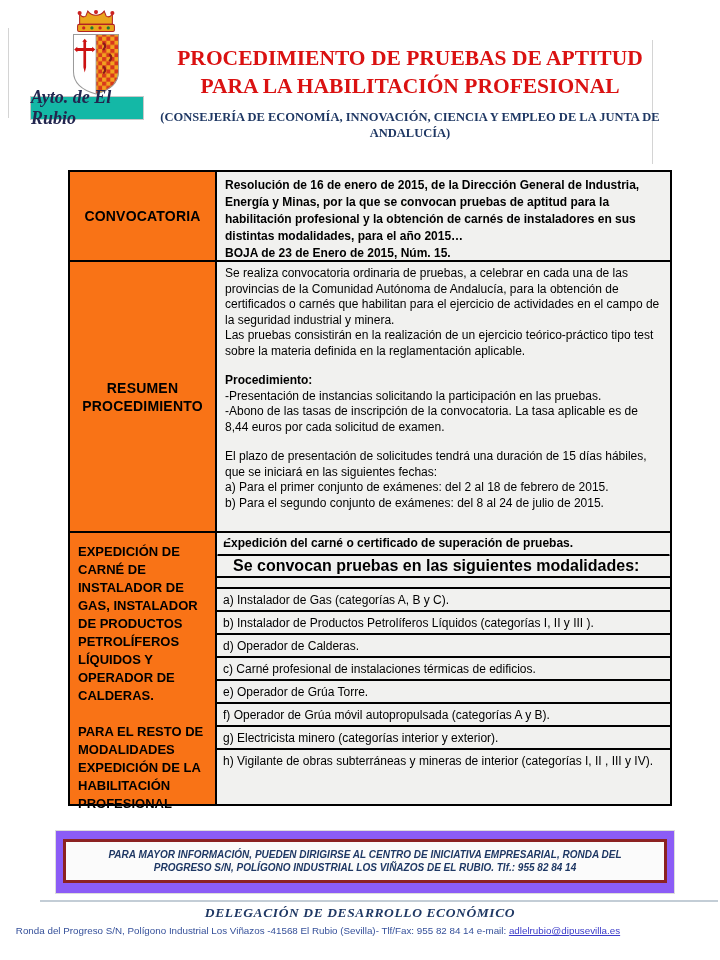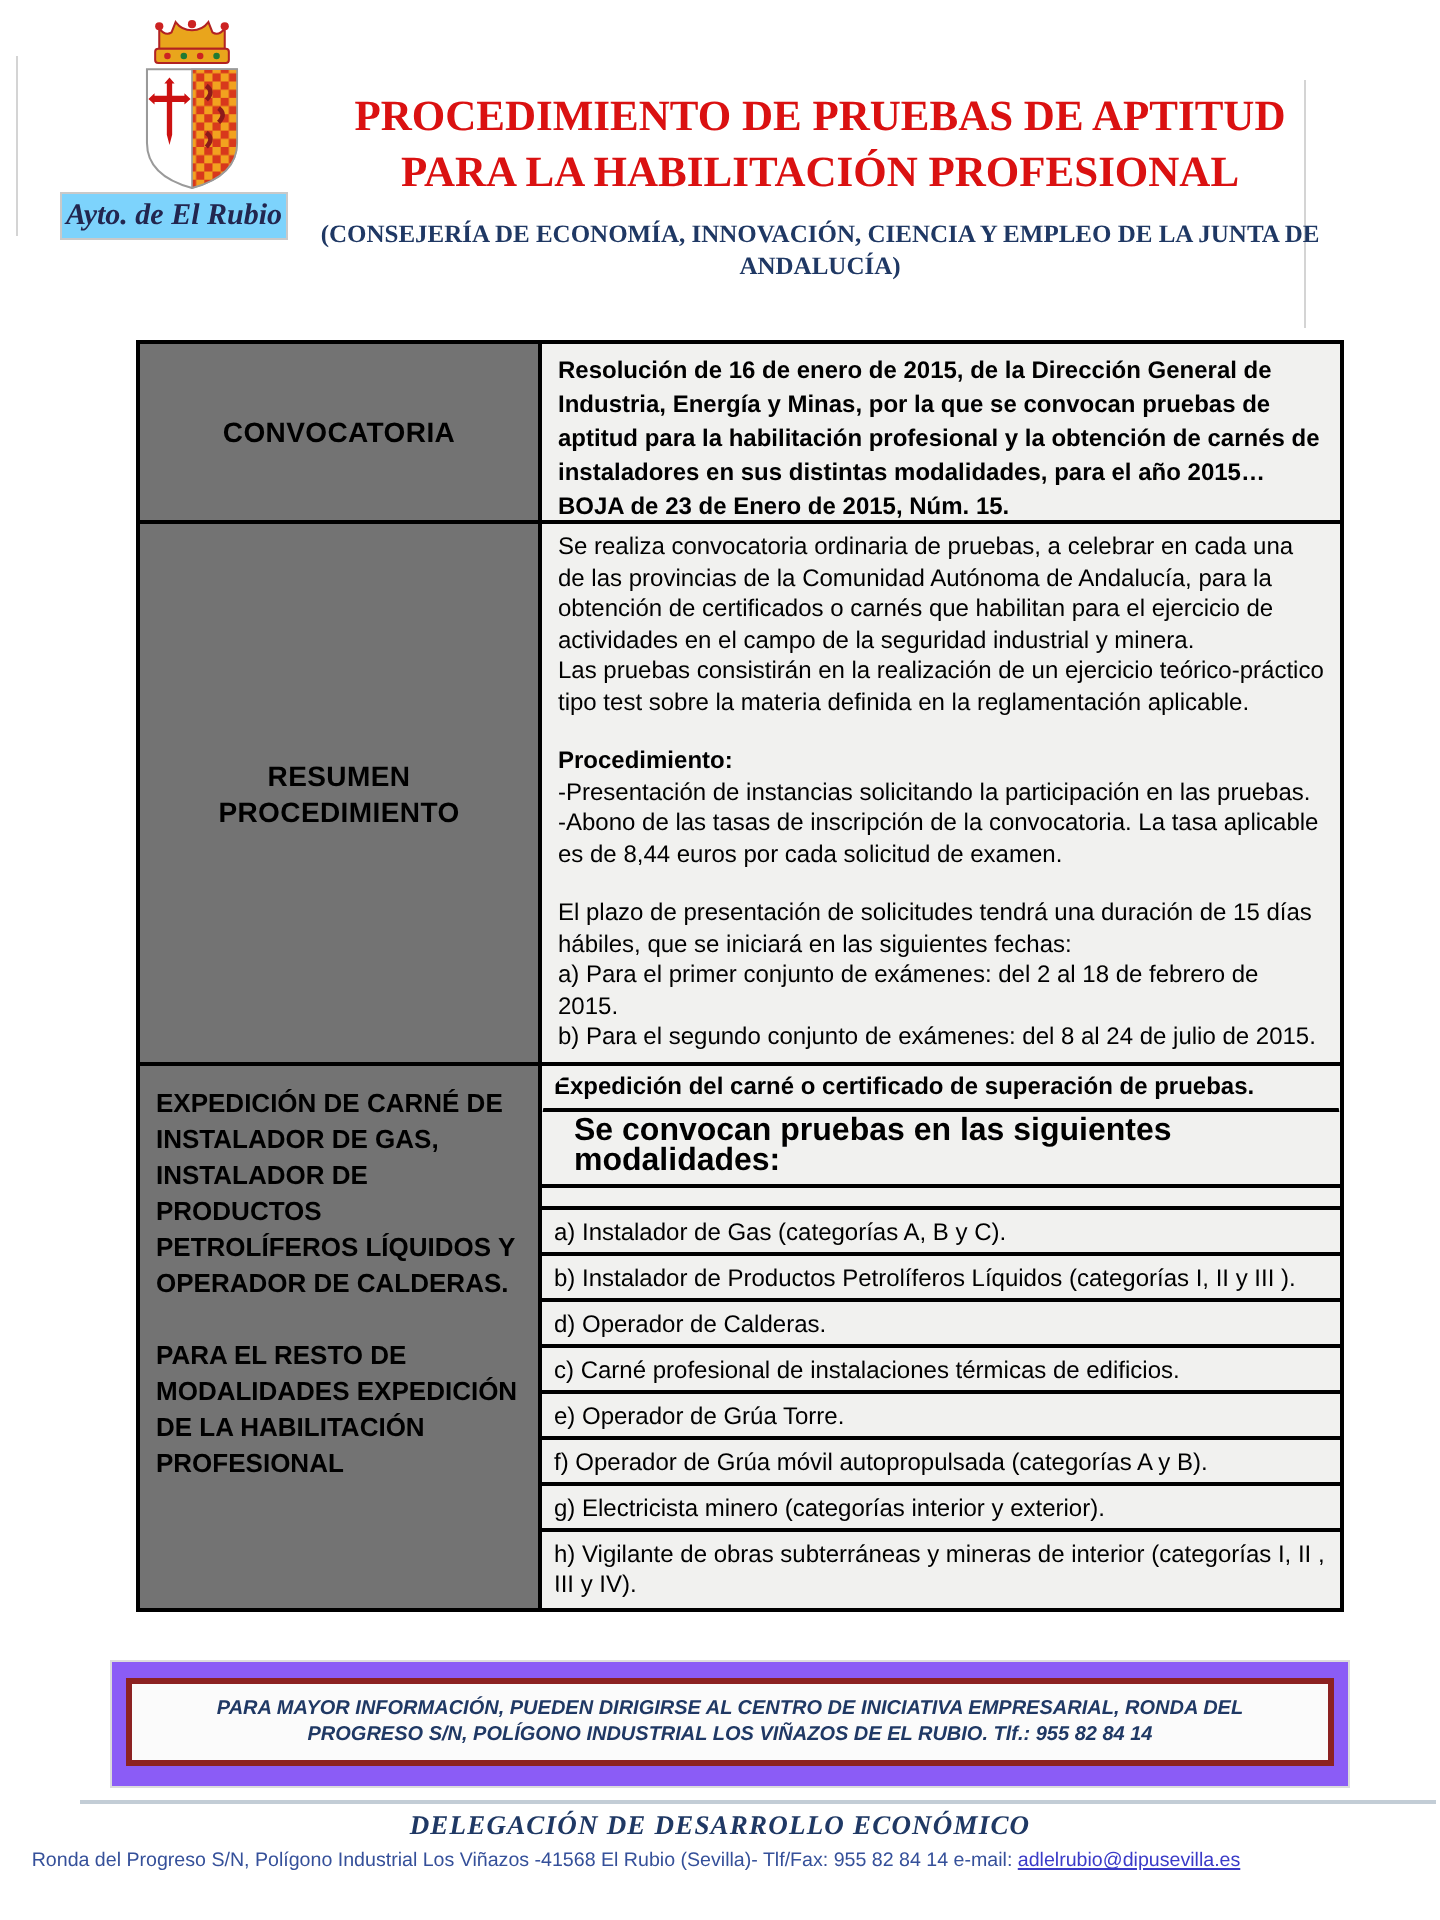--- a/index.html
+++ b/index.html
@@ -8,37 +8,37 @@
   .page { position: relative; width: 720px; height: 960px; background: #ffffff; overflow: hidden; }
 
   
   .hairline { position: absolute; background: #d4d4d4; }
   .hairline-left  { left: 8px;  top: 28px; width: 1px; height: 90px; }
   .hairline-right { left: 652px; top: 40px; width: 1px; height: 124px; }
 
   
   .logo-block { position: absolute; left: 64px; top: 8px; width: 64px; height: 88px; }
   .logo-caption { position: absolute; left: 30px; top: 96px; width: 114px; height: 24px;
-    border: 1px solid #c9c9c9; background: #7dd3fc; display: flex; align-items: center; justify-content: center;
-    font-family: "Liberation Serif", serif; font-style: italic; font-weight: bold; font-size: 15px; color: #22264f; }
+    border: 1px solid #c9c9c9; background: #14b8a6; display: flex; align-items: center; justify-content: center;
+    font-family: "Liberation Serif", serif; font-style: italic; font-weight: bold; font-size: 18px; color: #22264f; }
 
   
   .title-block { position: absolute; left: 150px; top: 44px; width: 520px; text-align: center;
     font-family: "Liberation Serif", serif; font-weight: bold; color: #da1111; font-size: 21.5px; line-height: 28px; }
   .subtitle-block { position: absolute; left: 160px; top: 110px; width: 500px; text-align: center;
     font-family: "Liberation Serif", serif; font-weight: bold; color: #1f3864; font-size: 12.5px; line-height: 15.5px; }
 
   
   .doc-table { position: absolute; left: 68px; top: 170px; width: 604px; border: 2px solid #000; background: #f1f1ef; }
   .trow { display: flex; }
   .trow + .trow { border-top: 2px solid #000; }
   .trow1 { height: 88px; }
   .trow2 { height: 271px; }
   .trow3 { height: 273px; }
-  .tcell-left { width: 201px; background: #737373; border-right: 2px solid #000; color: #000;
+  .tcell-left { width: 147px; background: #f97316; border-right: 2px solid #000; color: #000;
     font-weight: bold; }
   .tcell-left.center { display: flex; align-items: center; justify-content: center; text-align: center;
     font-size: 14px; line-height: 18px; letter-spacing: 0.2px; padding: 0 6px; }
   .tcell-left.top { font-size: 13px; line-height: 18px; padding: 10px 8px 0 8px; }
   .tcell-right { flex: 1; color: #000; font-size: 12px; line-height: 15.5px; overflow: hidden; }
   .r1-body { padding: 5px 8px 0 8px; font-weight: bold; line-height: 17px; }
   .r2-body { padding: 4px 8px 0 8px; }
   .gap-after { margin-bottom: 14px; }
   .bold { font-weight: bold; }
   .label2 { margin-top: 18px; }

